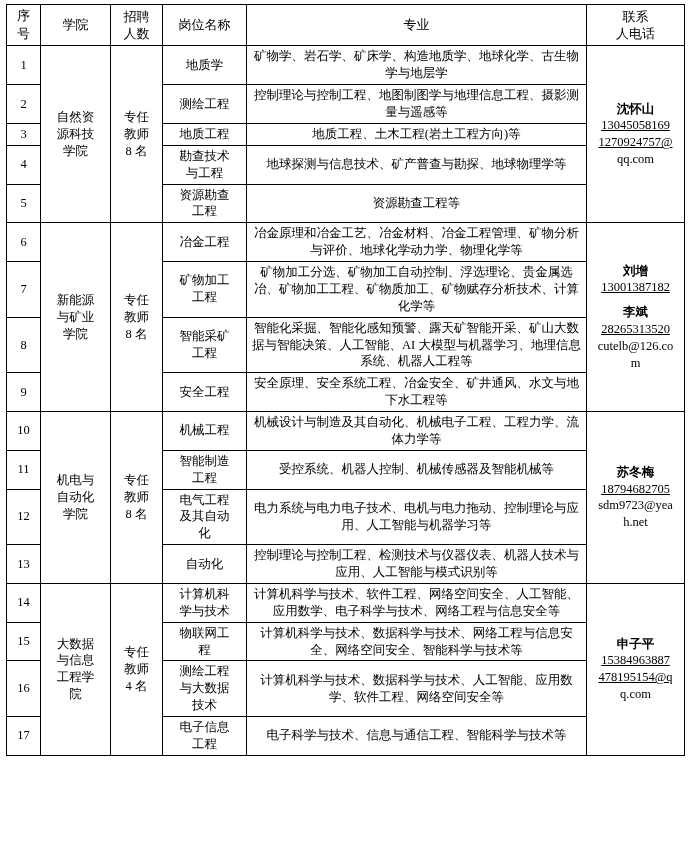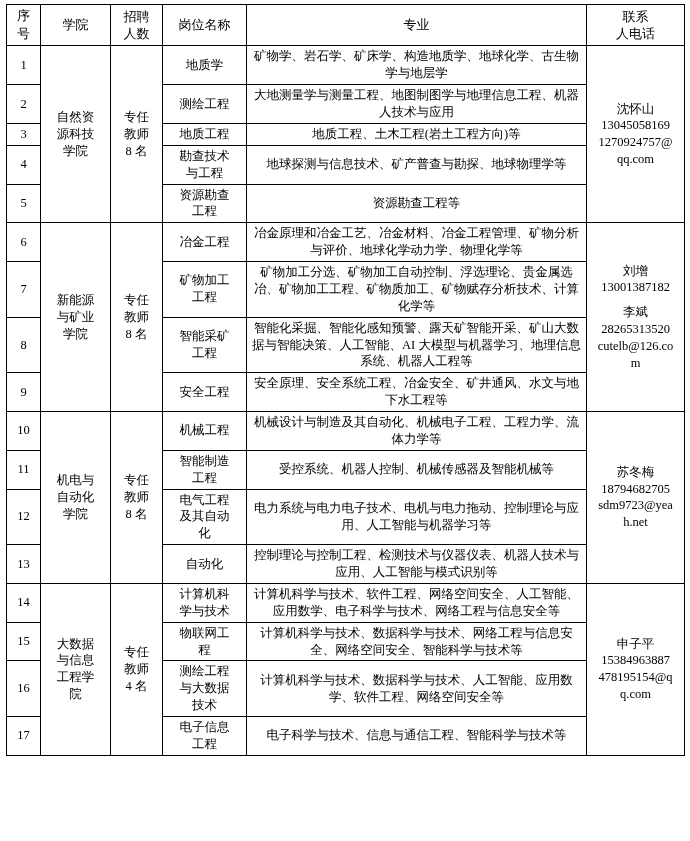--- a/index.html
+++ b/index.html
@@ -47,22 +47,22 @@
   .major-cell {
     text-align: center;
     padding: 3px 6px;
   }
   .contact-cell {
     font-size: 12.5px;
     line-height: 1.5;
     padding: 4px 2px;
     word-break: break-all;
   }
-  .contact-cell .nm { display:block; }
-  .contact-cell .ph { display:block; }
+  .contact-cell .nm { display:block;font-weight:bold; }
+  .contact-cell .ph { display:block;text-decoration:underline; }
   .contact-cell .em { display:block; }
   .contact-cell .gap { display:block; height: 8px; }
   .college-cell {
     line-height: 1.6;
     font-size: 13px;
   }
   .num-cell {
     line-height: 1.5;
     font-size: 13px;
   }
@@ -133,21 +133,21 @@
           <span class="ph">13045058169</span>
           <span class="ph">1270924757@</span>
           <span class="em">qq.com</span>
         </td>
       </tr>
       <tr>
         <td>2</td>
         <td class="post-cell">
           <div>测绘工程</div>
         </td>
-        <td class="major-cell">大地测量学与测量工程、地图制图学与地理信息工程、机器人技术与应用</td>
+        <td class="major-cell">控制理论与控制工程、地图制图学与地理信息工程、摄影测量与遥感等</td>
       </tr>
       <tr>
         <td>3</td>
         <td class="post-cell">
           <div>地质工程</div>
         </td>
         <td class="major-cell">地质工程、土木工程(岩土工程方向)等</td>
       </tr>
       <tr>
         <td>4</td>

